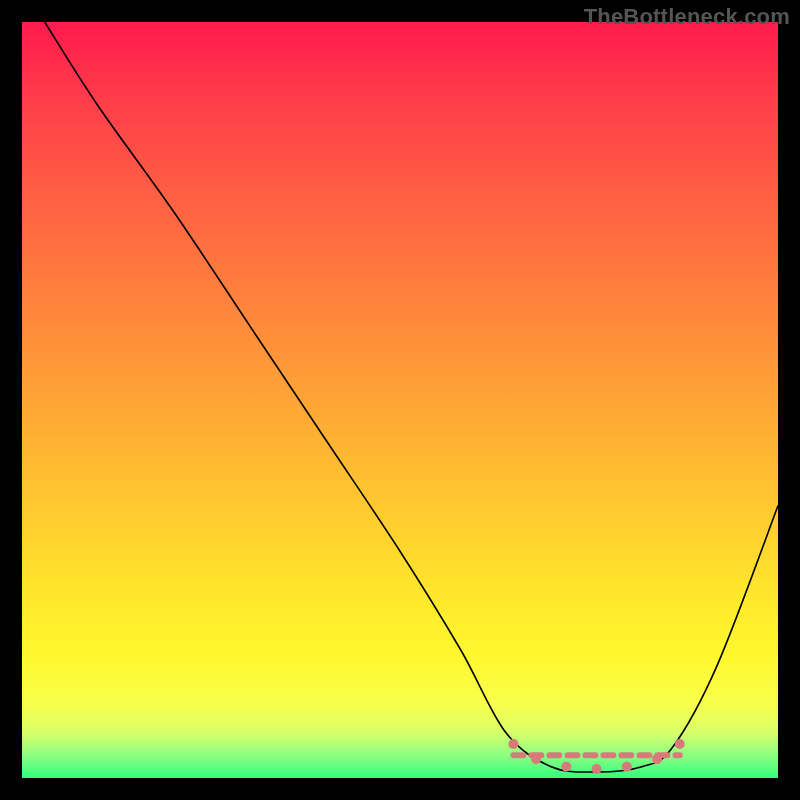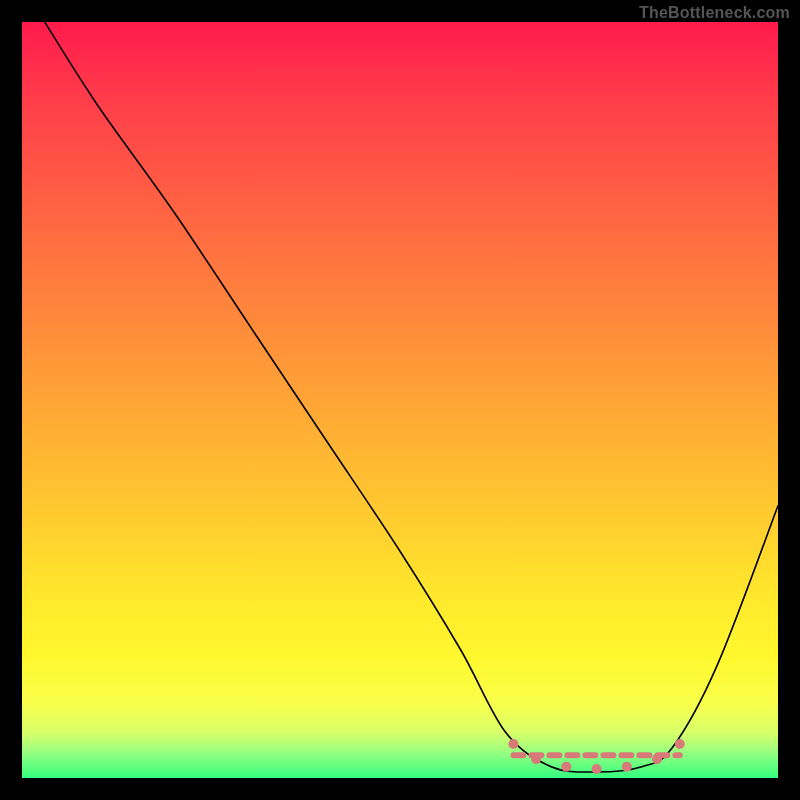--- a/index.html
+++ b/index.html
@@ -30,21 +30,21 @@
       #f9ff4a 90%,
       #d8ff6a 94%,
       #8dff82 97%,
       #32ff7e 100%);
   }
   .watermark {
     position: absolute;
     top: 4px;
     right: 10px;
     color: #555;
-    font-size: 16px;
+    font-size: 22px;
     font-weight: 600;
     letter-spacing: 0.2px;
     z-index: 10;
   }
   svg.plot {
     position: absolute;
     left: 0;
     top: 0;
     width: 756px;
     height: 756px;

